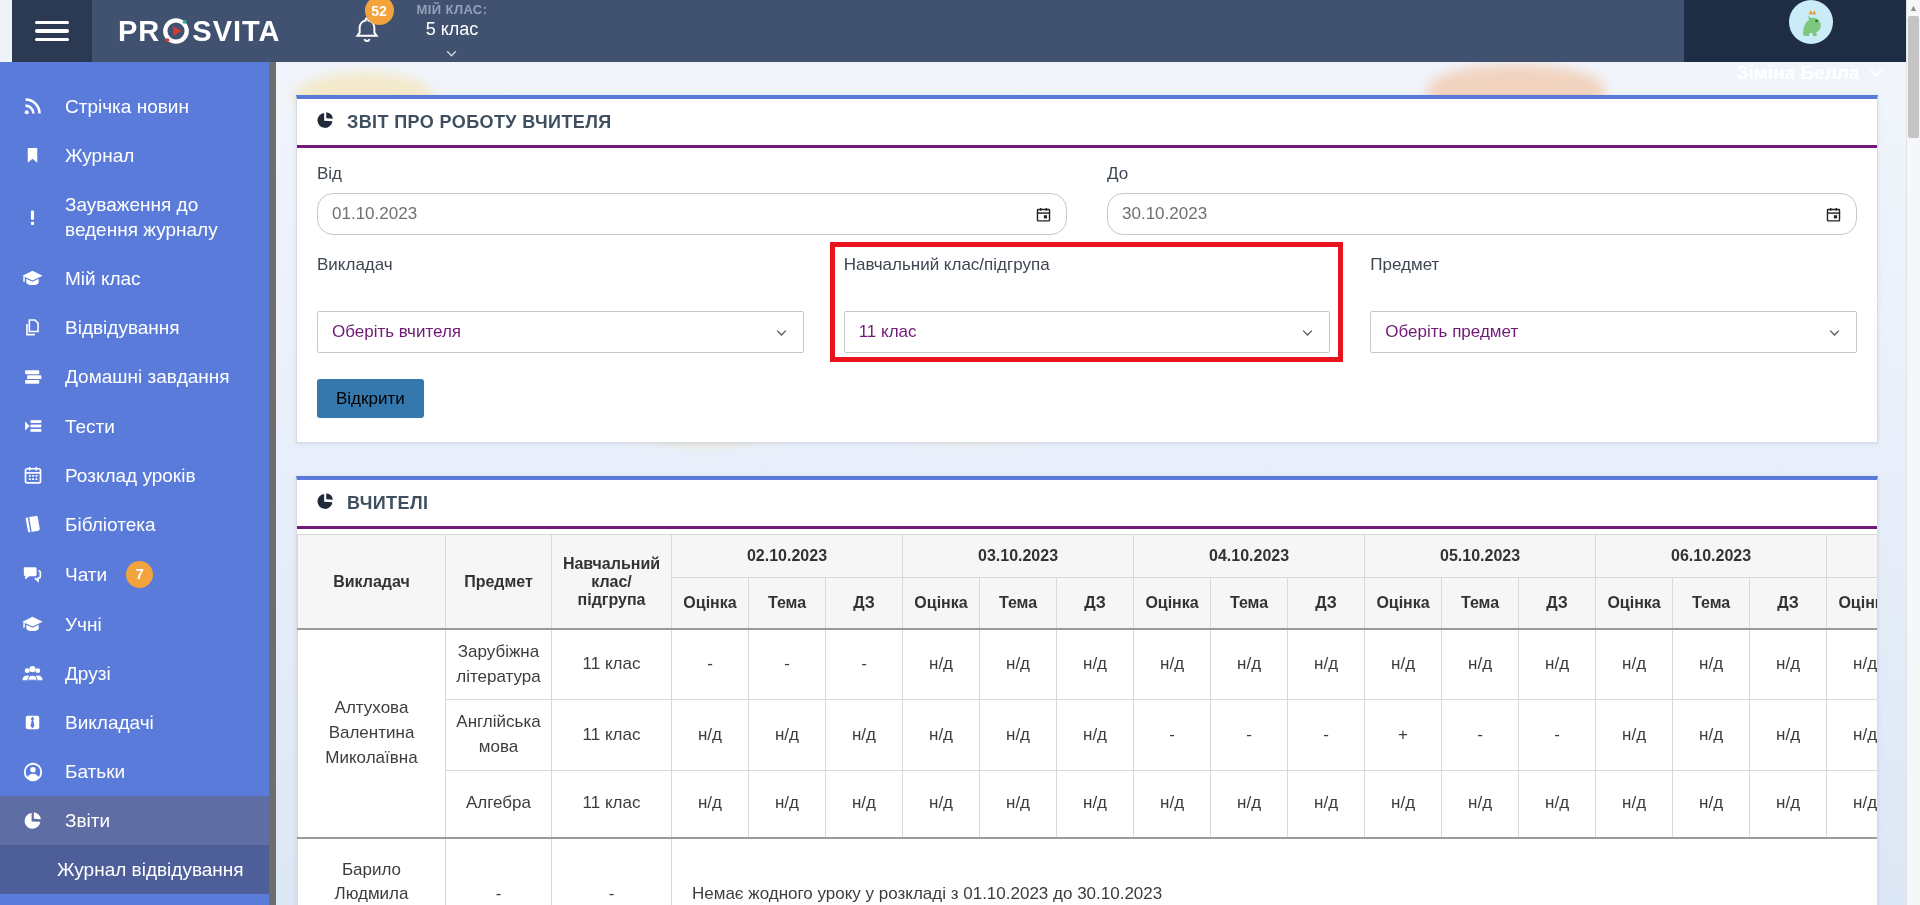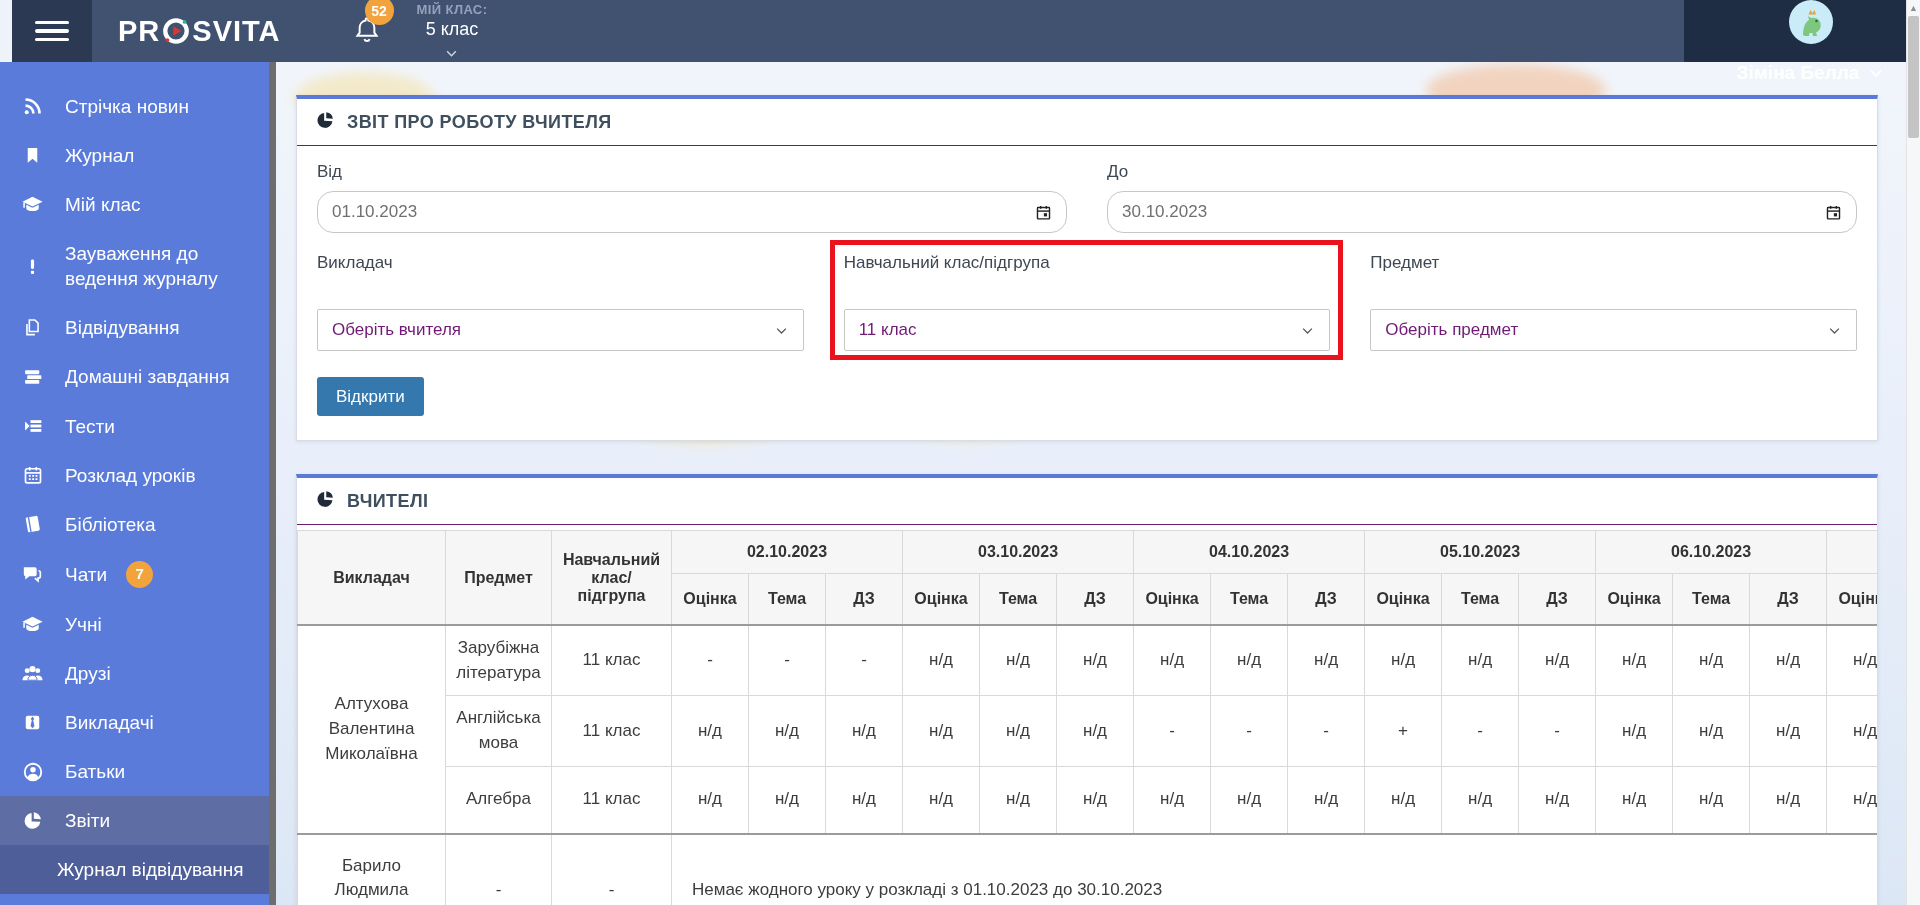--- a/index.html
+++ b/index.html
@@ -43,35 +43,35 @@
   .content{position:absolute;left:276px;top:62px;right:13px;bottom:0;overflow:hidden;
     background:linear-gradient(180deg,#f1f5fb 0%,#e9effa 45%,#dce7f5 100%);}
   .blob{position:absolute;border-radius:50%;filter:blur(6px);z-index:0;}
   .blob.b1{left:18px;top:10px;width:140px;height:52px;background:#f4e6ba;opacity:.75;}
   .blob.b2{left:1150px;top:2px;width:180px;height:52px;background:#f2c6a6;opacity:.7;}
   .blob.b3{left:340px;top:326px;width:180px;height:56px;background:#f4e6ba;opacity:.7;}
   .blob.b4{left:620px;top:330px;width:150px;height:50px;background:#f6ecc8;opacity:.6;}
 
   .panel{position:relative;z-index:1;margin:33px 29px 0 20px;background:#fff;
     border:1px solid #d9dde3;border-top:4px solid #5b79d8;box-shadow:0 1px 4px rgba(60,80,120,.12);}
-  .panel-head{display:flex;align-items:center;gap:12px;height:46px;padding:0 18px;border-bottom:1px solid #701a75;}
+  .panel-head{display:flex;align-items:center;gap:12px;height:46px;padding:0 18px;border-bottom:3px solid #701a75;}
   .panel-title{color:#3f4f5f;font-size:18px;font-weight:600;letter-spacing:.4px;}
 
   .panel-body{padding:16px 20px 24px;}
   .f-row{display:flex;gap:40px;}
   .f-col{flex:1;position:relative;}
   .f-label{color:#3e4752;font-size:17px;margin-bottom:9px;}
   .f-input,.f-select{height:42px;border:1px solid #c7c7c7;border-radius:2px;background:#fff;
     display:flex;align-items:center;justify-content:space-between;padding:0 14px;font-size:17px;cursor:pointer;box-sizing:border-box;}
   .f-input{color:#707070;border-radius:16px;}
   .f-select{color:#701a75;margin-top:36px;}
   .dates{margin-bottom:20px;}
   .red-frame{position:absolute;top:-13px;left:-14px;right:-13px;bottom:-9px;border:5px solid #e8131c;pointer-events:none;}
   .btn-row{margin-top:26px;}
-  .btn-open{display:inline-flex;align-items:center;height:39px;padding:0 19px;background:#3478ad;color:#ffffff;
+  .btn-open{display:inline-flex;align-items:center;height:39px;padding:0 19px;background:#3478ad;color:#000000;
     font-size:17px;border:none;border-radius:3px;cursor:pointer;font-family:inherit;}
 
   
   .tbl-wrap{overflow:hidden;margin-top:5px;}
   table.report{border-collapse:collapse;table-layout:fixed;width:1606px;}
   table.report th,table.report td{border:1px solid #d9d9d9;text-align:center;vertical-align:middle;}
   table.report thead th{background:#f6f6f6;color:#333;font-size:16px;font-weight:bold;padding:4px 4px;}
   table.report thead tr.dates-row th{height:34px;}
   table.report thead tr.subs-row th{height:42px;}
   table.report td{background:#fff;color:#3d3d3d;font-size:17px;padding:10px 5px;line-height:1.45;}
@@ -157,36 +157,36 @@
         <div class="sb-item">
           <span class="sb-icon">
             <svg viewBox="0 0 24 24" width="19" height="19">
               <path d="M6 2.5h12V21l-6-4.8L6 21z" fill="#fff"></path>
             </svg>
           </span>
           <span>Журнал</span>
         </div>
         <div class="sb-item">
           <span class="sb-icon">
+            <svg viewBox="0 0 24 24" width="19" height="19">
+              <rect x="10" y="3" width="4" height="12" rx="1.8" fill="#fff"></rect>
+              <rect x="10" y="17.4" width="4" height="4" rx="1.2" fill="#fff"></rect>
+            </svg>
+          </span>
+          <span>Зауваження до ведення журналу</span>
+        </div>
+        <div class="sb-item">
+          <span class="sb-icon">
             <svg viewBox="0 0 24 24" width="23" height="23">
               <path d="M12 4 1.5 9 12 14 22.5 9z" fill="#fff"></path>
               <path d="M5.5 12.2v3.6c0 1.7 2.9 3.1 6.5 3.1s6.5-1.4 6.5-3.1v-3.6L12 15.3z" fill="#fff"></path>
               <path d="M3.2 10v5.5" stroke="#fff" stroke-width="1.6"></path>
             </svg>
           </span>
           <span>Мій клас</span>
-        </div>
-        <div class="sb-item">
-          <span class="sb-icon">
-            <svg viewBox="0 0 24 24" width="19" height="19">
-              <rect x="10" y="3" width="4" height="12" rx="1.8" fill="#fff"></rect>
-              <rect x="10" y="17.4" width="4" height="4" rx="1.2" fill="#fff"></rect>
-            </svg>
-          </span>
-          <span>Зауваження до ведення журналу</span>
         </div>
         <div class="sb-item">
           <span class="sb-icon">
             <svg viewBox="0 0 24 24" width="19" height="19">
               <path d="M8 2.5h7l4 4V17H8z" fill="none" stroke="#fff" stroke-width="2"></path>
               <path d="M5 7.5V21h10" fill="none" stroke="#fff" stroke-width="2"></path>
             </svg>
           </span>
           <span>Відвідування</span>
         </div>

